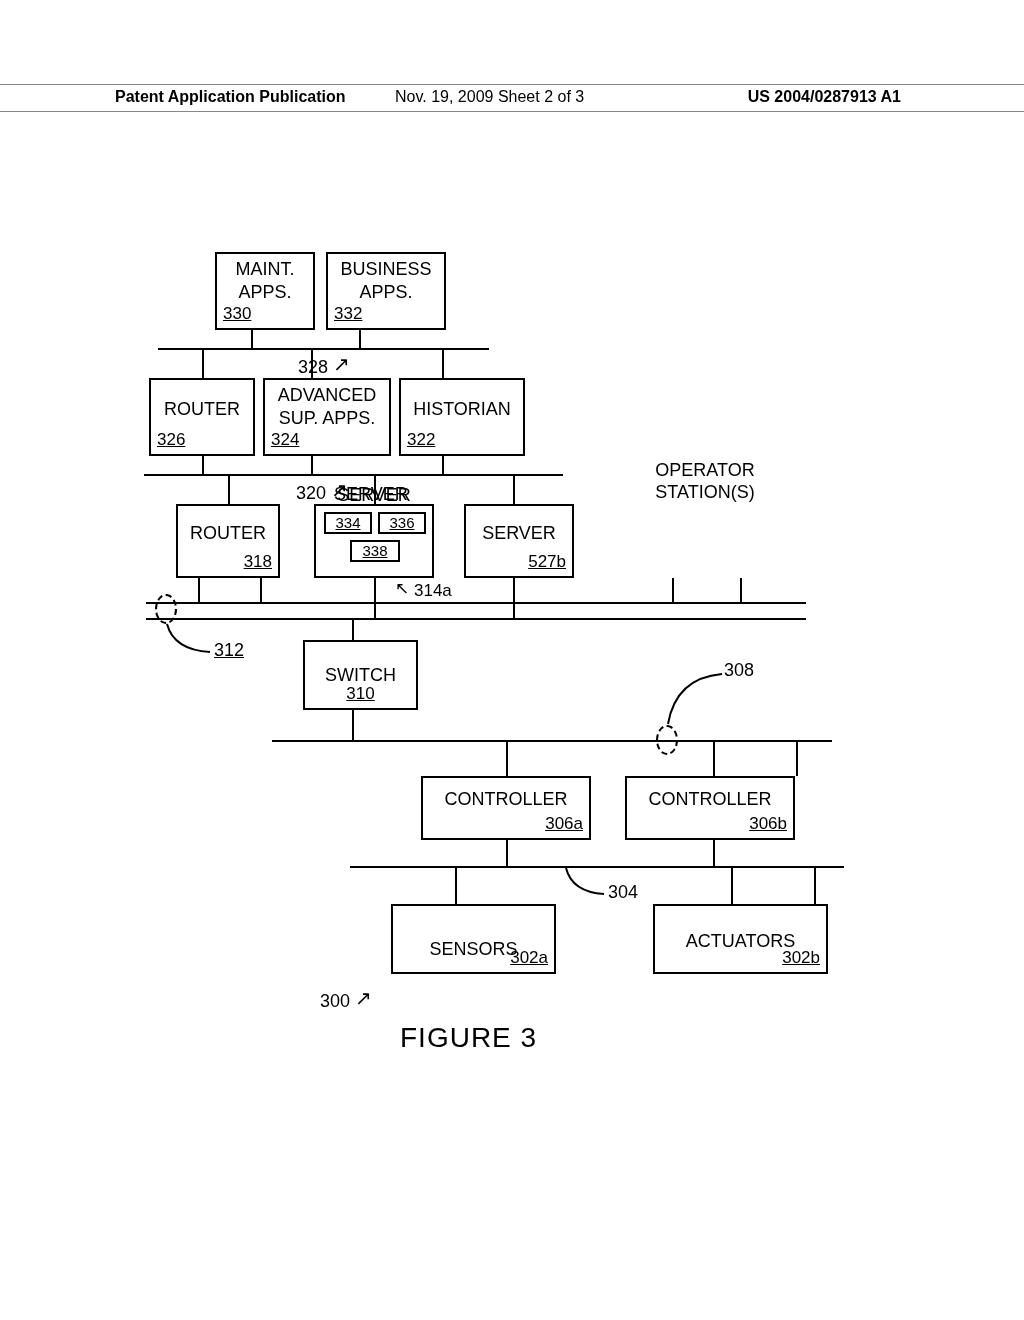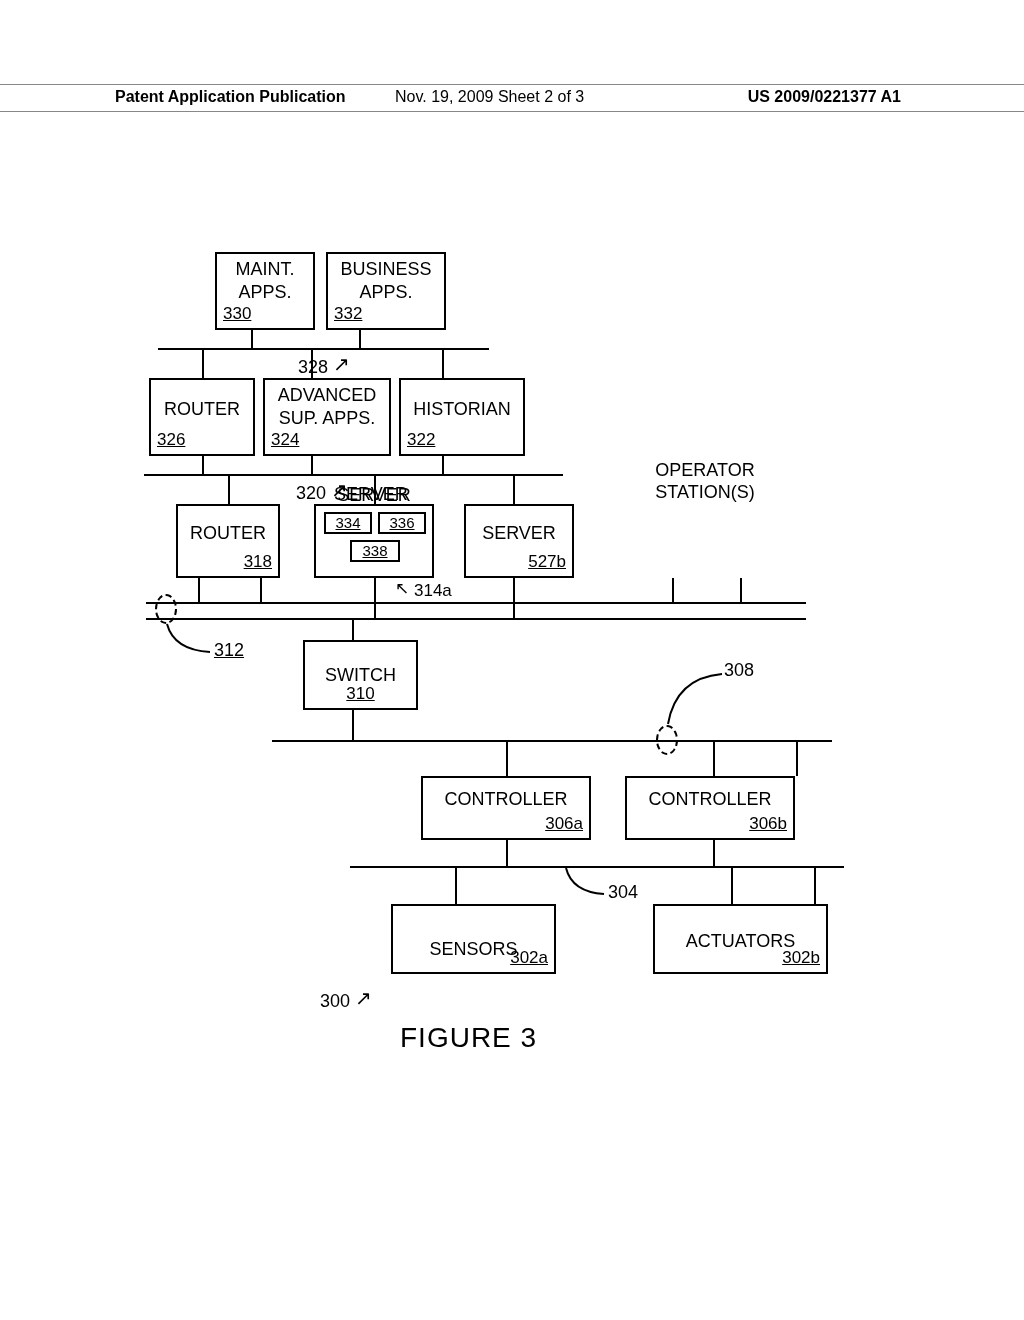--- a/index.html
+++ b/index.html
@@ -122,21 +122,21 @@
     font-size: 28px;
     letter-spacing: 1px;
   }
 </style>
 </head>
 <body>
 
 <div class="page-header">
   <div class="left">Patent Application Publication</div>
   <div class="mid">Nov. 19, 2009  Sheet 2 of 3</div>
-  <div class="right">US 2009/0221377 A1</div>
+  <div class="right">US 2004/0287913 A1</div>
 </div>
 
 <div class="diagram">
 
   <div class="box" style="left:215px; top:252px; width:100px; height:78px;">
     <div>MAINT.</div>
     <div>APPS.</div>
     <div class="ref bl">330</div>
   </div>
   <div class="box" style="left:326px; top:252px; width:120px; height:78px;">

